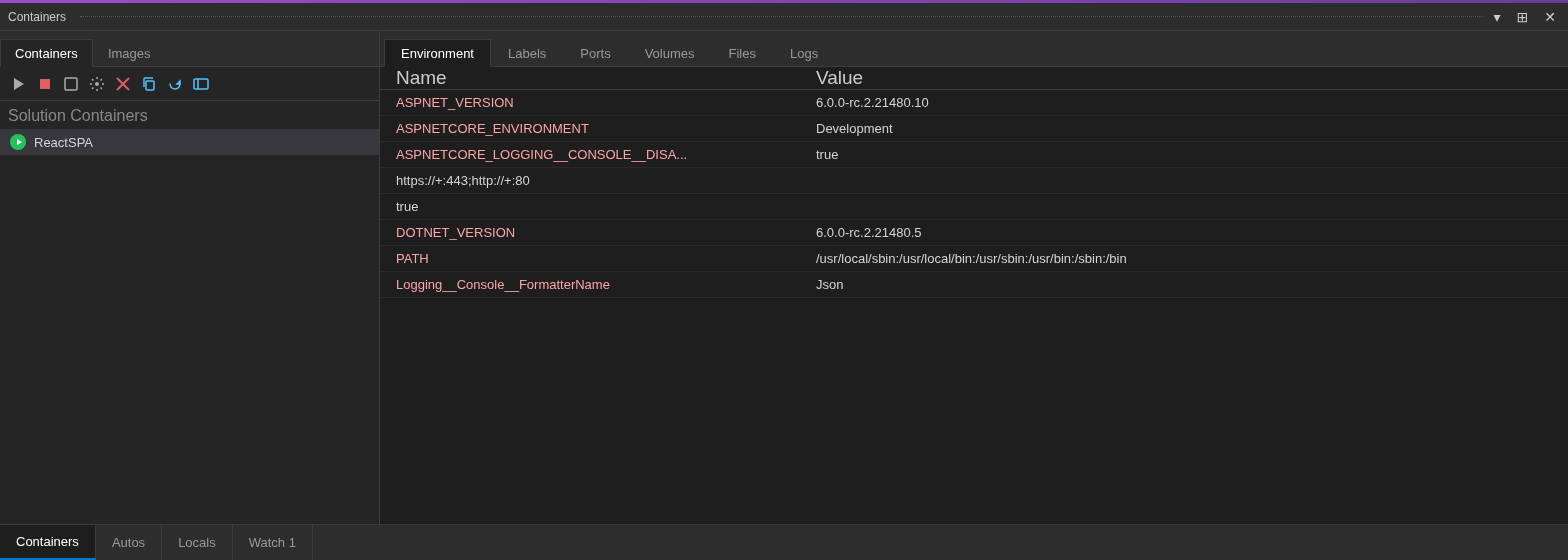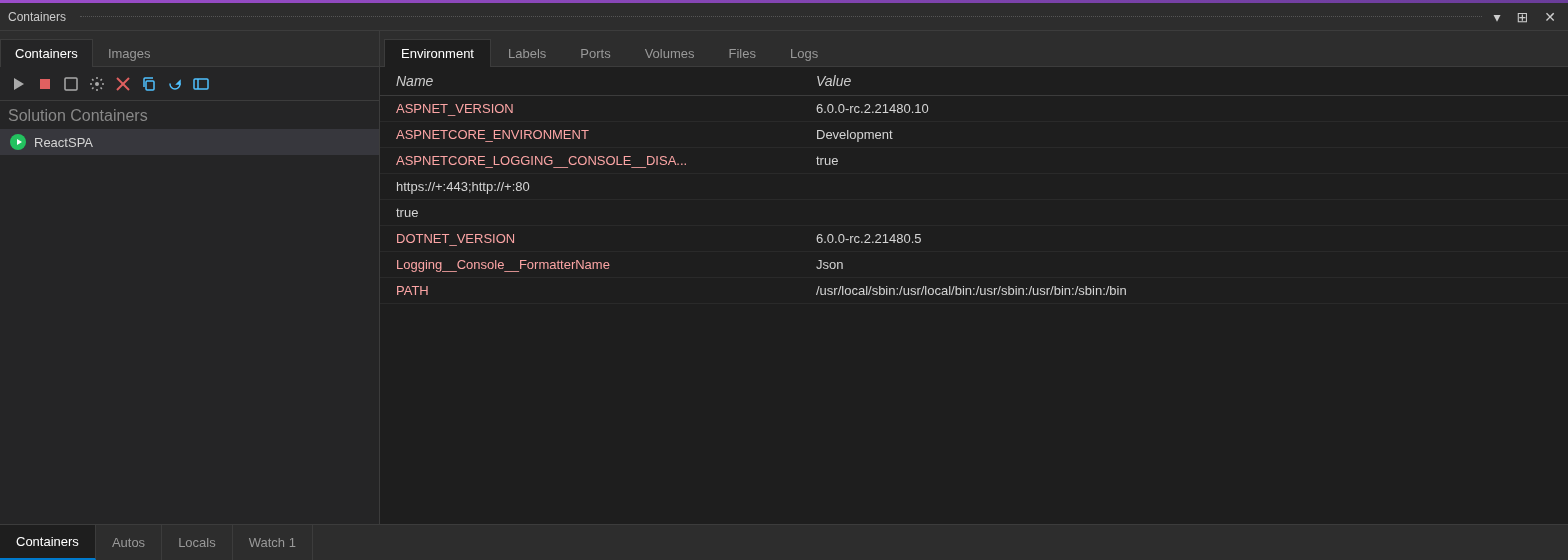--- a/index.html
+++ b/index.html
@@ -216,25 +216,24 @@
     }
 
     
     .env-table {
       flex: 1;
       overflow-y: auto;
       padding: 0;
     }
     .table-header {
       display: flex;
-      padding: 6px 16px;
+      padding: 0 16px;
       border-bottom: 1px solid #3c3c3c;
-      font-size: 14px;
+      font-size: 19px;
       color: #ccc;
-      font-style: italic;
     }
     .col-name { width: 420px; flex-shrink: 0; }
     .col-value { flex: 1; }
     .table-row {
       display: flex;
       padding: 5px 16px;
       border-bottom: 1px solid #2a2a2a;
       font-size: 13px;
     }
     .row-name { width: 420px; flex-shrink: 0; color: #fca5a5; }
@@ -383,26 +382,26 @@
     <span class="row-value">https://+:443;http://+:80</span>
   </div>
           <div class="table-row">
     <span class="row-value">true</span>
   </div>
           <div class="table-row">
     <span class="row-name">DOTNET_VERSION</span>
     <span class="row-value">6.0.0-rc.2.21480.5</span>
   </div>
           <div class="table-row">
+    <span class="row-name">PATH</span>
+    <span class="row-value">/usr/local/sbin:/usr/local/bin:/usr/sbin:/usr/bin:/sbin:/bin</span>
+  </div>
+          <div class="table-row">
     <span class="row-name">Logging__Console__FormatterName</span>
     <span class="row-value">Json</span>
-  </div>
-          <div class="table-row">
-    <span class="row-name">PATH</span>
-    <span class="row-value">/usr/local/sbin:/usr/local/bin:/usr/sbin:/usr/bin:/sbin:/bin</span>
   </div>
         </div>
     </div>
   </div>
 
 </div>
 
 <div class="bottom-bar">
   <div class="bottom-tab active">Containers</div>
   <div class="bottom-tab">Autos</div>

